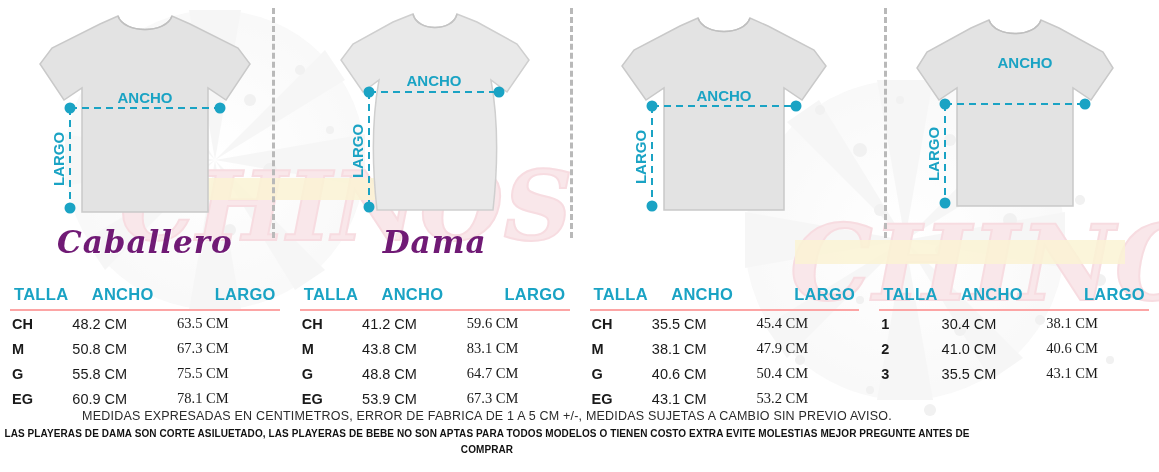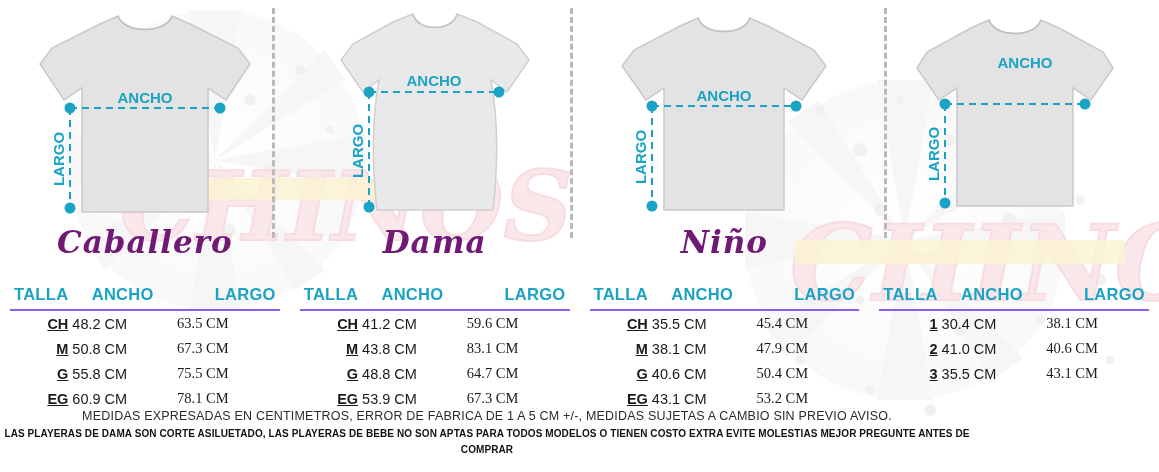--- a/index.html
+++ b/index.html
@@ -98,37 +98,36 @@
     width: 100%;
     border-collapse: collapse;
     font-family: "Liberation Sans", sans-serif;
   }
   table.size-table th {
     color: #1aa3c4;
     font-size: 16.5px;
     font-weight: bold;
     letter-spacing: 0.3px;
     padding: 2px 2px 5px 2px;
-    border-bottom: 2px solid #8b5cf6;
+    border-bottom: 2px solid #fca5a5;
     text-align: center;
     white-space: nowrap;
   }
   table.size-table th.th-talla { text-align: left; padding-left: 4px; }
   table.size-table th.th-largo { text-align: right; padding-right: 4px; }
   table.size-table td {
     font-size: 14.5px;
     color: #1a1a1a;
     padding: 4px 2px;
     white-space: nowrap;
   }
   table.size-table td.c-talla {
     font-weight: bold;
-    text-align: right;
+    text-align: left;
     width: 22%;
-    text-decoration: underline;
   }
   table.size-table td.c-ancho { width: 39%; }
   table.size-table td.c-largo { width: 39%; font-family: Liberation Serif, serif; }
 
   
   .notes {
     position: absolute;
     left: 0;
     top: 408px;
     width: 974px;
@@ -297,21 +296,20 @@
           <path d="M86 14 C92 32 132 32 138 14" fill="none" stroke="#bfbfbf" stroke-width="1.5"></path>
           <line x1="40" y1="102" x2="184" y2="102" stroke="#1aa3c4" stroke-width="2" stroke-dasharray="7 5"></line>
           <line x1="40" y1="102" x2="40" y2="202" stroke="#1aa3c4" stroke-width="2" stroke-dasharray="7 5"></line>
           <circle cx="40" cy="102" r="5.5" fill="#1aa3c4"></circle>
           <circle cx="184" cy="102" r="5.5" fill="#1aa3c4"></circle>
           <circle cx="40" cy="202" r="5.5" fill="#1aa3c4"></circle>
           <text x="112" y="97" text-anchor="middle" fill="#1aa3c4" font-family="Liberation Sans, sans-serif" font-size="15" font-weight="bold">ANCHO</text>
           <text x="34" y="153" text-anchor="middle" fill="#1aa3c4" font-family="Liberation Sans, sans-serif" font-size="15" font-weight="bold" transform="rotate(-90 34 153)">LARGO</text>
         </svg>
       </div>
-      <div class="cat-name">Niño</div>
     </div>
 
     <div class="col">
       <div class="shirt-wrap">
         <svg class="shirt-svg" width="215" height="215" viewBox="0 0 215 215">
           <g fill="#e3e3e3" stroke="#c9c9c9" stroke-width="1.5">
             <path d="M82 16 L64 24 L20 48 L10 64 L32 96 L50 84 L50 202 L166 202 L166 84 L184 96 L206 64 L196 48 L152 24 L134 16
                      C128 34 88 34 82 16 Z"></path>
           </g>
           <path d="M82 16 C88 34 128 34 134 16" fill="none" stroke="#bfbfbf" stroke-width="1.5"></path>

